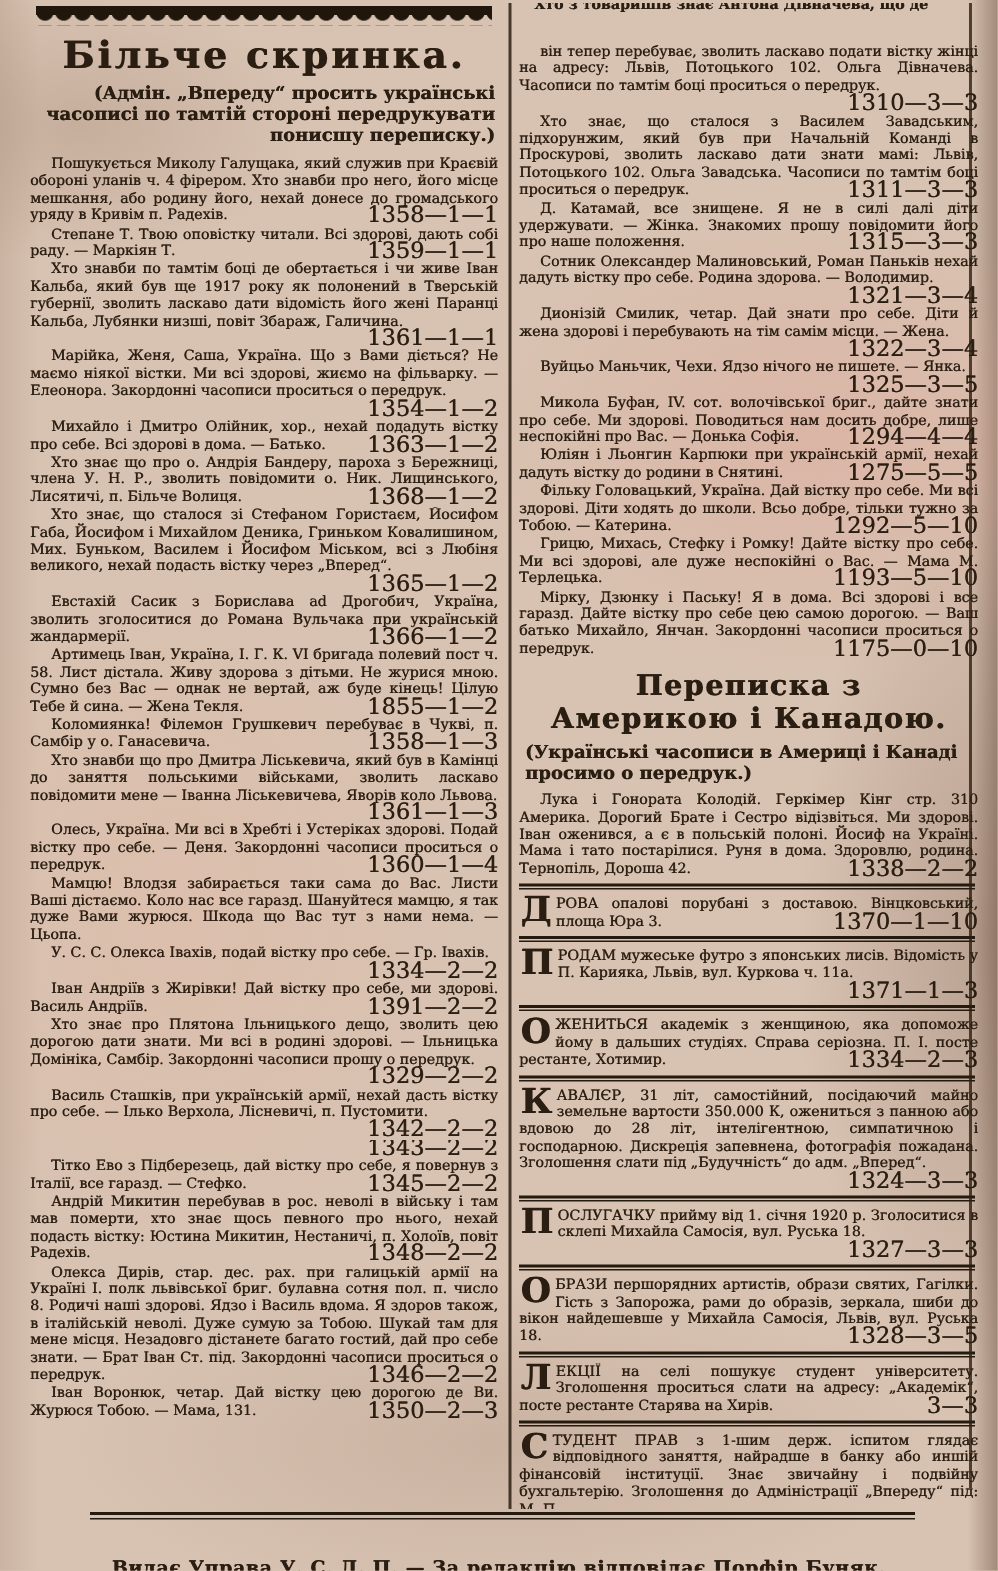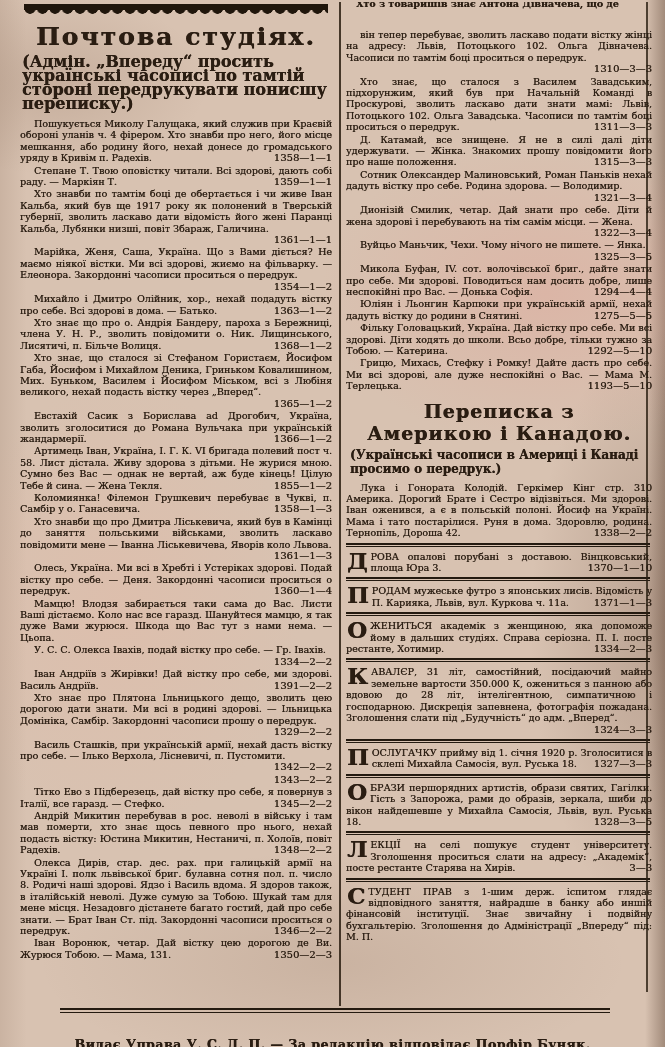--- a/index.html
+++ b/index.html
@@ -28,30 +28,30 @@
     background:
       linear-gradient(#20160c,#20160c) no-repeat top/100% 6px,
       radial-gradient(circle at 6px 4px, #20160c 5.5px, rgba(32,22,12,0) 6px) repeat-x;
     background-size:100% 6px,12.5px 13px;
   }
   .title {
     font-size:25px; font-weight:bold; text-align:center; letter-spacing:2px;
     margin:2px 0 4px; text-shadow:0.5px 0 0 currentColor;
   }
   .subtitle {
-    font-size:16px; font-weight:bold; text-align:left; line-height:14px;
+    font-size:12px; font-weight:bold; text-align:right; line-height:14px;
     margin:0 2px 7px; text-shadow:0.3px 0 0 currentColor;
   }
   .ad {
     font-size:9.5px; line-height:11.4px; text-align:justify;
     text-indent:14px; margin-bottom:1px;
     text-shadow:0.3px 0 0 rgba(42,29,18,.85);
     overflow:hidden;
   }
-  .code { float:right; font-size:10px; padding-left:10px; white-space:nowrap; }
+  .code { float:right; font-size:15px; padding-left:10px; white-space:nowrap; }
   .cut-top { height:9px; overflow:hidden; margin-bottom:18px; }
   .cut-top .ad { margin-top:-4px; text-indent:10px; font-weight:bold; }
 
   .america-title {
     font-size:19px; font-weight:bold; text-align:center; letter-spacing:1px;
     margin:8px 17px 4px; text-shadow:0.5px 0 0 currentColor;
   }
   .america-subtitle {
     font-size:12px; font-weight:bold; text-align:left; line-height:14px;
     margin:0 4px 6px; text-shadow:0.3px 0 0 currentColor;
@@ -68,21 +68,21 @@
   }
 </style>
 </head>
 <body>
 
 <div class="page">
   <div class="columns">
 
     <div class="col-left">
       <div class="ornament"></div>
-      <h1 class="title">Почтова студіях.</h1>
+      <h1 class="title">Більче скринка.</h1>
       <p class="subtitle">(Адмін. „Впереду“ просить українські часописі по тамтій стороні передрукувати понисшу переписку.)</p>
       <div>
 
           <p class="ad"><span>Пошукується Миколу Галущака, який служив при Краєвій обороні уланів ч. 4 фірером. Хто знавби про него, його місце мешкання, або родину його, нехай донесе до громадського уряду в Кривім п. Радехів.</span><span class="code">1358—1—1</span></p>
 
           <p class="ad"><span>Степане Т. Твою оповістку читали. Всі здорові, дають собі раду. — Маркіян Т.</span><span class="code">1359—1—1</span></p>
 
           <p class="ad"><span>Хто знавби по тамтім боці де обертається і чи живе Іван Кальба, який був ще 1917 року як полонений в Тверській губернії, зволить ласкаво дати відомість його жені Паранці Кальба, Лубянки низші, повіт Збараж, Галичина.</span><span class="code">1361—1—1</span></p>
 
           <p class="ad"><span>Марійка, Женя, Саша, Україна. Що з Вами діється? Не маємо ніякої вістки. Ми всі здорові, жиємо на фільварку. — Елеонора. Закордонні часописи проситься о передрук.</span><span class="code">1354—1—2</span></p>
@@ -137,31 +137,32 @@
           <p class="ad noindent-first"><span>він тепер перебуває, зволить ласкаво подати вістку жінці на адресу: Львів, Потоцького 102. Ольга Дівначева. Часописи по тамтім боці проситься о передрук.</span><span class="code">1310—3—3</span></p>
 
           <p class="ad noindent-first"><span>Хто знає, що сталося з Василем Завадським, підхорунжим, який був при Начальній Команді в Проскурові, зволить ласкаво дати знати мамі: Львів, Потоцького 102. Ольга Завадська. Часописи по тамтім боці проситься о передрук.</span><span class="code">1311—3—3</span></p>
 
           <p class="ad noindent-first"><span>Д. Катамай, все знищене. Я не в силі далі діти удержувати. — Жінка. Знакомих прошу повідомити його про наше положення.</span><span class="code">1315—3—3</span></p>
 
           <p class="ad noindent-first"><span>Сотник Олександер Малиновський, Роман Паньків нехай дадуть вістку про себе. Родина здорова. — Володимир.</span><span class="code">1321—3—4</span></p>
 
           <p class="ad noindent-first"><span>Дионізій Смилик, четар. Дай знати про себе. Діти й жена здорові і перебувають на тім самім місци. — Жена.</span><span class="code">1322—3—4</span></p>
 
-          <p class="ad noindent-first"><span>Вуйцьо Маньчик, Чехи. Чому нічого не пишете. — Янка.</span><span class="code">1325—3—5</span></p>
+          <p class="ad noindent-first"><span>Вуйцьо Маньчик, Чехи. Ядзо нічого не пишете. — Янка.</span><span class="code">1325—3—5</span></p>
 
           <p class="ad noindent-first"><span>Микола Буфан, IV. сот. волочівської бриг., дайте знати про себе. Ми здорові. Поводиться нам досить добре, лише неспокійні про Вас. — Донька Софія.</span><span class="code">1294—4—4</span></p>
 
           <p class="ad noindent-first"><span>Юліян і Льонгин Карпюки при українській армії, нехай дадуть вістку до родини в Снятині.</span><span class="code">1275—5—5</span></p>
 
           <p class="ad noindent-first"><span>Фільку Головацький, Україна. Дай вістку про себе. Ми всі здорові. Діти ходять до школи. Всьо добре, тільки тужно за Тобою. — Катерина.</span><span class="code">1292—5—10</span></p>
 
-          <p class="ad noindent-first"><span>Грицю, Михась, Стефку і Ромку! Дайте дасть про себе. Ми всі здорові, але дуже неспокійні о Вас. — Мама М. Терлецька.</span><span class="code">1193—5—10</span></p>
-
-
+          <p class="ad noindent-first"><span>Грицю, Михась, Стефку і Ромку! Дайте вістку про себе. Ми всі здорові, але дуже неспокійні о Вас. — Мама М. Терлецька.</span><span class="code">1193—5—10</span></p>
+
+
+          <p class="ad noindent-first"><span>Мірку, Дзюнку і Паську! Я в дома. Всі здорові і все гаразд. Дайте вістку про себе цею самою дорогою. — Ваш батько Михайло, Янчан. Закордонні часописи проситься о передрук.</span><span class="code">1175—0—10</span></p>
         </div>
 
       <h2 class="america-title">Переписка з Америкою і Канадою.</h2>
       <p class="america-subtitle">(Українські часописи в Америці і Канаді просимо о передрук.)</p>
       <div>
 
           <p class="ad"><span>Лука і Гонората Колодій. Геркімер Кінг стр. 310 Америка. Дорогий Брате і Сестро відізвіться. Ми здорові. Іван оженився, а є в польській полоні. Йосиф на Україні. Мама і тато постарілися. Руня в дома. Здоровлю, родина. Тернопіль, Дороша 42.</span><span class="code">1338—2—2</span></p>
         </div>
 
       <div>

